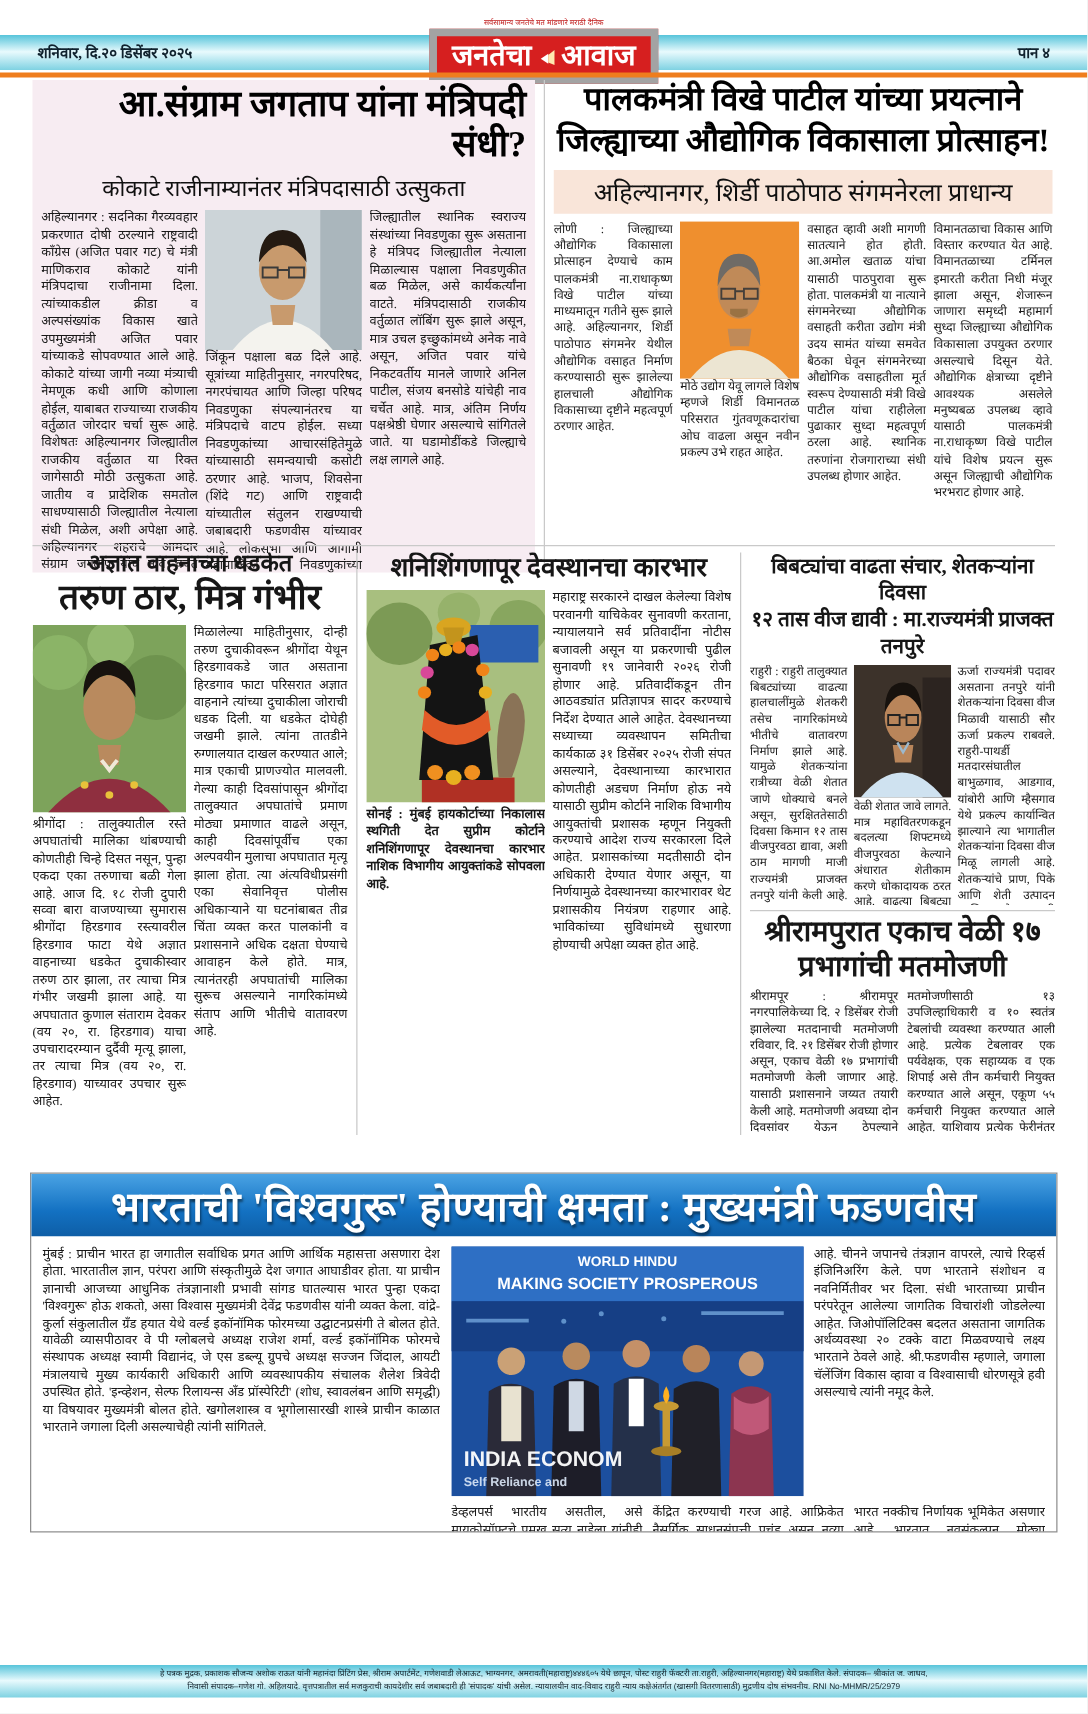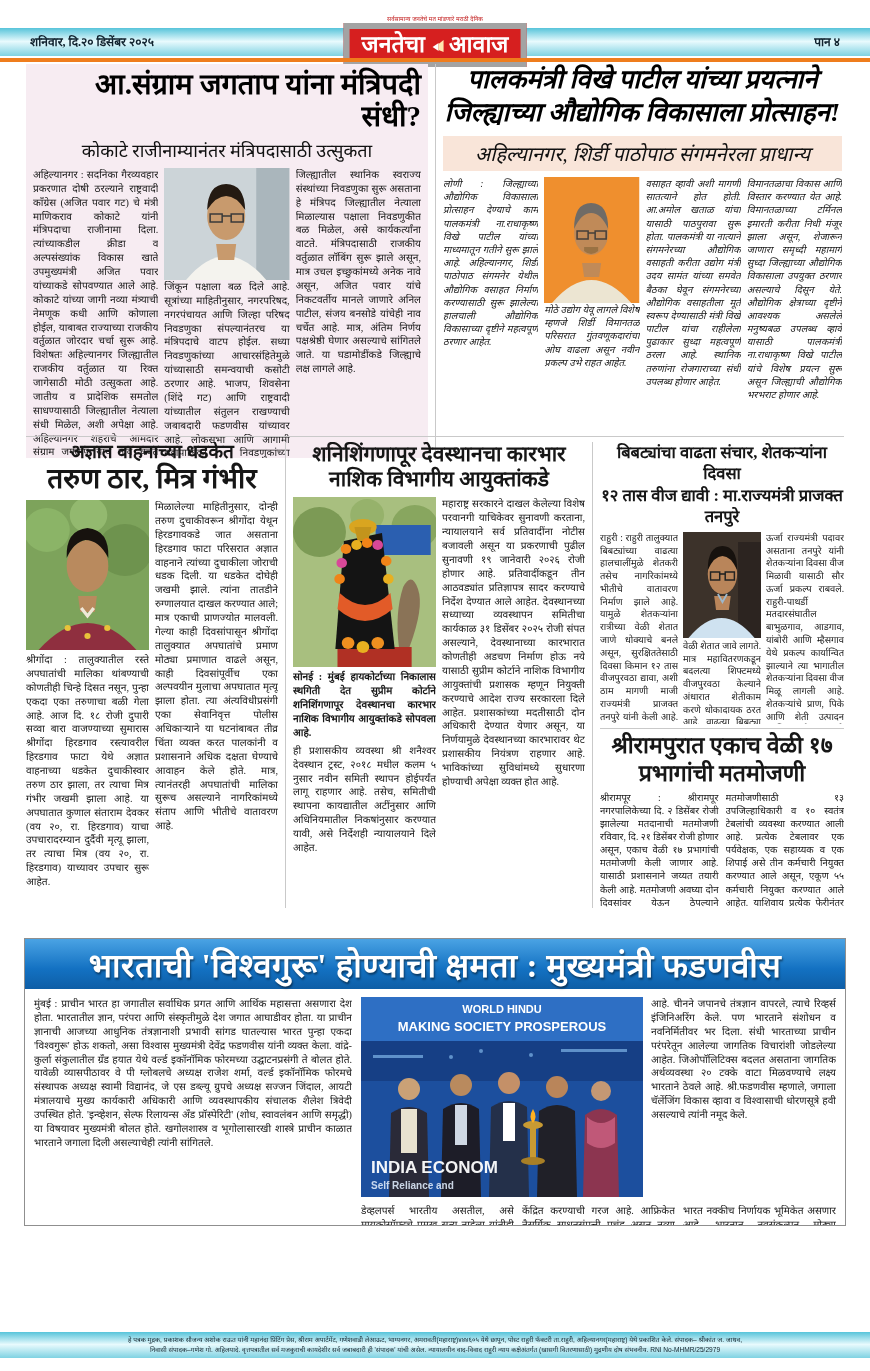--- a/index.html
+++ b/index.html
@@ -20,21 +20,21 @@
   .bodytext{font-size:10.2px;line-height:1.36;color:#181818;}
   .colrow{display:flex;gap:6px;}
   .col{flex:1;min-width:0;overflow:hidden;}
   .cap{font-weight:bold;}
   .photo{width:100%;display:block;}
   
   .top-section{position:absolute;top:64px;left:26px;width:818px;height:394px;display:flex;}
   .a1{width:402px;background:#f7ecf2;padding:4px 7px;box-sizing:border-box;overflow:hidden;}
   .a1-headline{font-size:29px;font-weight:bold;text-align:right;line-height:1.12;color:#000;}
   .a1-subhead{font-size:18px;text-align:center;margin:5px 0 6px;color:#101010;}
-  .a2{flex:1;margin-left:7px;padding:0 2px;border-left:1px solid #c9c9c9;padding-left:7px;overflow:hidden;font-style:italic;}
+  .a2{flex:1;margin-left:7px;padding:0 2px;border-left:1px solid #c9c9c9;padding-left:7px;overflow:hidden;}
   .a2-headline{font-size:26px;font-weight:bold;text-align:center;line-height:1.25;color:#000;}
   .a2-subhead{background:#f9e5d9;font-size:20px;text-align:center;padding:4px 2px;margin:7px 0 6px;color:#101010;}
   .a2 .bodytext{font-size:9.7px;}
   
   .mid-section{position:absolute;top:436px;left:26px;width:818px;height:472px;display:flex;border-top:1px solid #c9c9c9;padding-top:5px;box-sizing:border-box;}
   .a3{width:252px;padding-right:7px;border-right:1px solid #c9c9c9;overflow:hidden;}
   .a3-h1{font-size:19px;font-weight:bold;text-align:center;line-height:1.1;}
   .a3-h2{font-size:28px;font-weight:bold;text-align:center;line-height:1.15;margin-bottom:5px;}
   .a4{width:292px;padding:0 7px;border-right:1px solid #c9c9c9;overflow:hidden;}
   .a4-h{font-size:21px;font-weight:bold;text-align:center;line-height:1.2;margin-bottom:5px;}
@@ -158,21 +158,20 @@
           </svg>
           <span>श्रीगोंदा : तालुक्यातील रस्ते अपघातांची मालिका थांबण्याची कोणतीही चिन्हे दिसत नसून, पुन्हा एकदा एका तरुणाचा बळी गेला आहे. आज दि. १८ रोजी दुपारी सव्वा बारा वाजण्याच्या सुमारास श्रीगोंदा हिरडगाव रस्त्यावरील हिरडगाव फाटा येथे अज्ञात वाहनाच्या धडकेत दुचाकीस्वार तरुण ठार झाला, तर त्याचा मित्र गंभीर जखमी झाला आहे. या अपघातात कुणाल संताराम देवकर (वय २०, रा. हिरडगाव) याचा उपचारादरम्यान दुर्दैवी मृत्यू झाला, तर त्याचा मित्र (वय २०, रा. हिरडगाव) याच्यावर उपचार सुरू आहेत.</span>
         </div>
         <div class="col">मिळालेल्या माहितीनुसार, दोन्ही तरुण दुचाकीवरून श्रीगोंदा येथून हिरडगावकडे जात असताना हिरडगाव फाटा परिसरात अज्ञात वाहनाने त्यांच्या दुचाकीला जोराची धडक दिली. या धडकेत दोघेही जखमी झाले. त्यांना तातडीने रुग्णालयात दाखल करण्यात आले; मात्र एकाची प्राणज्योत मालवली. गेल्या काही दिवसांपासून श्रीगोंदा तालुक्यात अपघातांचे प्रमाण मोठ्या प्रमाणात वाढले असून, काही दिवसांपूर्वीच एका अल्पवयीन मुलाचा अपघातात मृत्यू झाला होता. त्या अंत्यविधीप्रसंगी एका सेवानिवृत्त पोलीस अधिकाऱ्याने या घटनांबाबत तीव्र चिंता व्यक्त करत पालकांनी व प्रशासनाने अधिक दक्षता घेण्याचे आवाहन केले होते. मात्र, त्यानंतरही अपघातांची मालिका सुरूच असल्याने नागरिकांमध्ये संताप आणि भीतीचे वातावरण आहे.</div>
       </div>
     </div>
 
     <div class="a4">
       <div class="a4-h">
         <div>शनिशिंगणापूर देवस्थानचा कारभार</div>
-        <div>नाशिक विभागीय आयुक्तांकडे</div>
       </div>
       <div class="colrow bodytext j">
         <div class="col">
           <svg class="photo" style="height:170px;margin-bottom:3px" viewBox="0 0 135 170" preserveAspectRatio="none">
             <rect width="135" height="170" fill="#a8bf7f"></rect>
             <circle cx="25" cy="35" r="25" fill="#7c9a55"></circle>
               <circle cx="115" cy="30" r="22" fill="#88a65f"></circle>
               <circle cx="70" cy="18" r="16" fill="#96b26b"></circle>
             <rect x="78" y="28" width="52" height="30" fill="#2b5fb0"></rect>
             <rect x="42" y="150" width="70" height="20" fill="#b03024"></rect>
@@ -187,21 +186,20 @@
               <circle cx="88" cy="64" r="5" fill="#f08418"></circle>
             <circle cx="44" cy="82" r="5" fill="#f08418"></circle>
               <circle cx="90" cy="82" r="5" fill="#e8b020"></circle>
             <path d="M44 96 Q68 120 92 96 L94 112 Q68 136 42 112 Z" fill="#e25b28"></path>
             <circle cx="52" cy="146" r="6" fill="#f09020"></circle>
               <circle cx="66" cy="150" r="6" fill="#e8b020"></circle>
               <circle cx="80" cy="146" r="6" fill="#f09020"></circle>
             <path d="M104 90 Q112 74 118 92 Q124 110 110 150 L100 150 Q96 116 104 90 Z" fill="#8a7357"></path>
           </svg>
           <div class="cap">सोनई : मुंबई हायकोर्टाच्या निकालास स्थगिती देत सुप्रीम कोर्टाने शनिशिंगणापूर देवस्थानचा कारभार नाशिक विभागीय आयुक्तांकडे सोपवला आहे.</div>
-          <div style="margin-top:4px">ही प्रशासकीय व्यवस्था श्री शनैश्वर देवस्थान ट्रस्ट, २०१८ मधील कलम ५ नुसार नवीन समिती स्थापन होईपर्यंत लागू राहणार आहे. तसेच, समितीची स्थापना कायद्यातील अटींनुसार आणि अधिनियमातील निकषांनुसार करण्यात यावी, असे निर्देशही न्यायालयाने दिले आहेत.</div>
         </div>
         <div class="col">महाराष्ट्र सरकारने दाखल केलेल्या विशेष परवानगी याचिकेवर सुनावणी करताना, न्यायालयाने सर्व प्रतिवादींना नोटीस बजावली असून या प्रकरणाची पुढील सुनावणी १९ जानेवारी २०२६ रोजी होणार आहे. प्रतिवादींकडून तीन आठवड्यांत प्रतिज्ञापत्र सादर करण्याचे निर्देश देण्यात आले आहेत. देवस्थानच्या सध्याच्या व्यवस्थापन समितीचा कार्यकाळ ३१ डिसेंबर २०२५ रोजी संपत असल्याने, देवस्थानाच्या कारभारात कोणतीही अडचण निर्माण होऊ नये यासाठी सुप्रीम कोर्टाने नाशिक विभागीय आयुक्तांची प्रशासक म्हणून नियुक्ती करण्याचे आदेश राज्य सरकारला दिले आहेत. प्रशासकांच्या मदतीसाठी दोन अधिकारी देण्यात येणार असून, या निर्णयामुळे देवस्थानच्या कारभारावर थेट प्रशासकीय नियंत्रण राहणार आहे. भाविकांच्या सुविधांमध्ये सुधारणा होण्याची अपेक्षा व्यक्त होत आहे.</div>
       </div>
     </div>
 
     <div class="right-stack">
       <div class="a5">
         <div class="a5-h">
           <div>बिबट्यांचा वाढता संचार, शेतकऱ्यांना दिवसा</div>
           <div>१२ तास वीज द्यावी : मा.राज्यमंत्री प्राजक्त तनपुरे</div>

